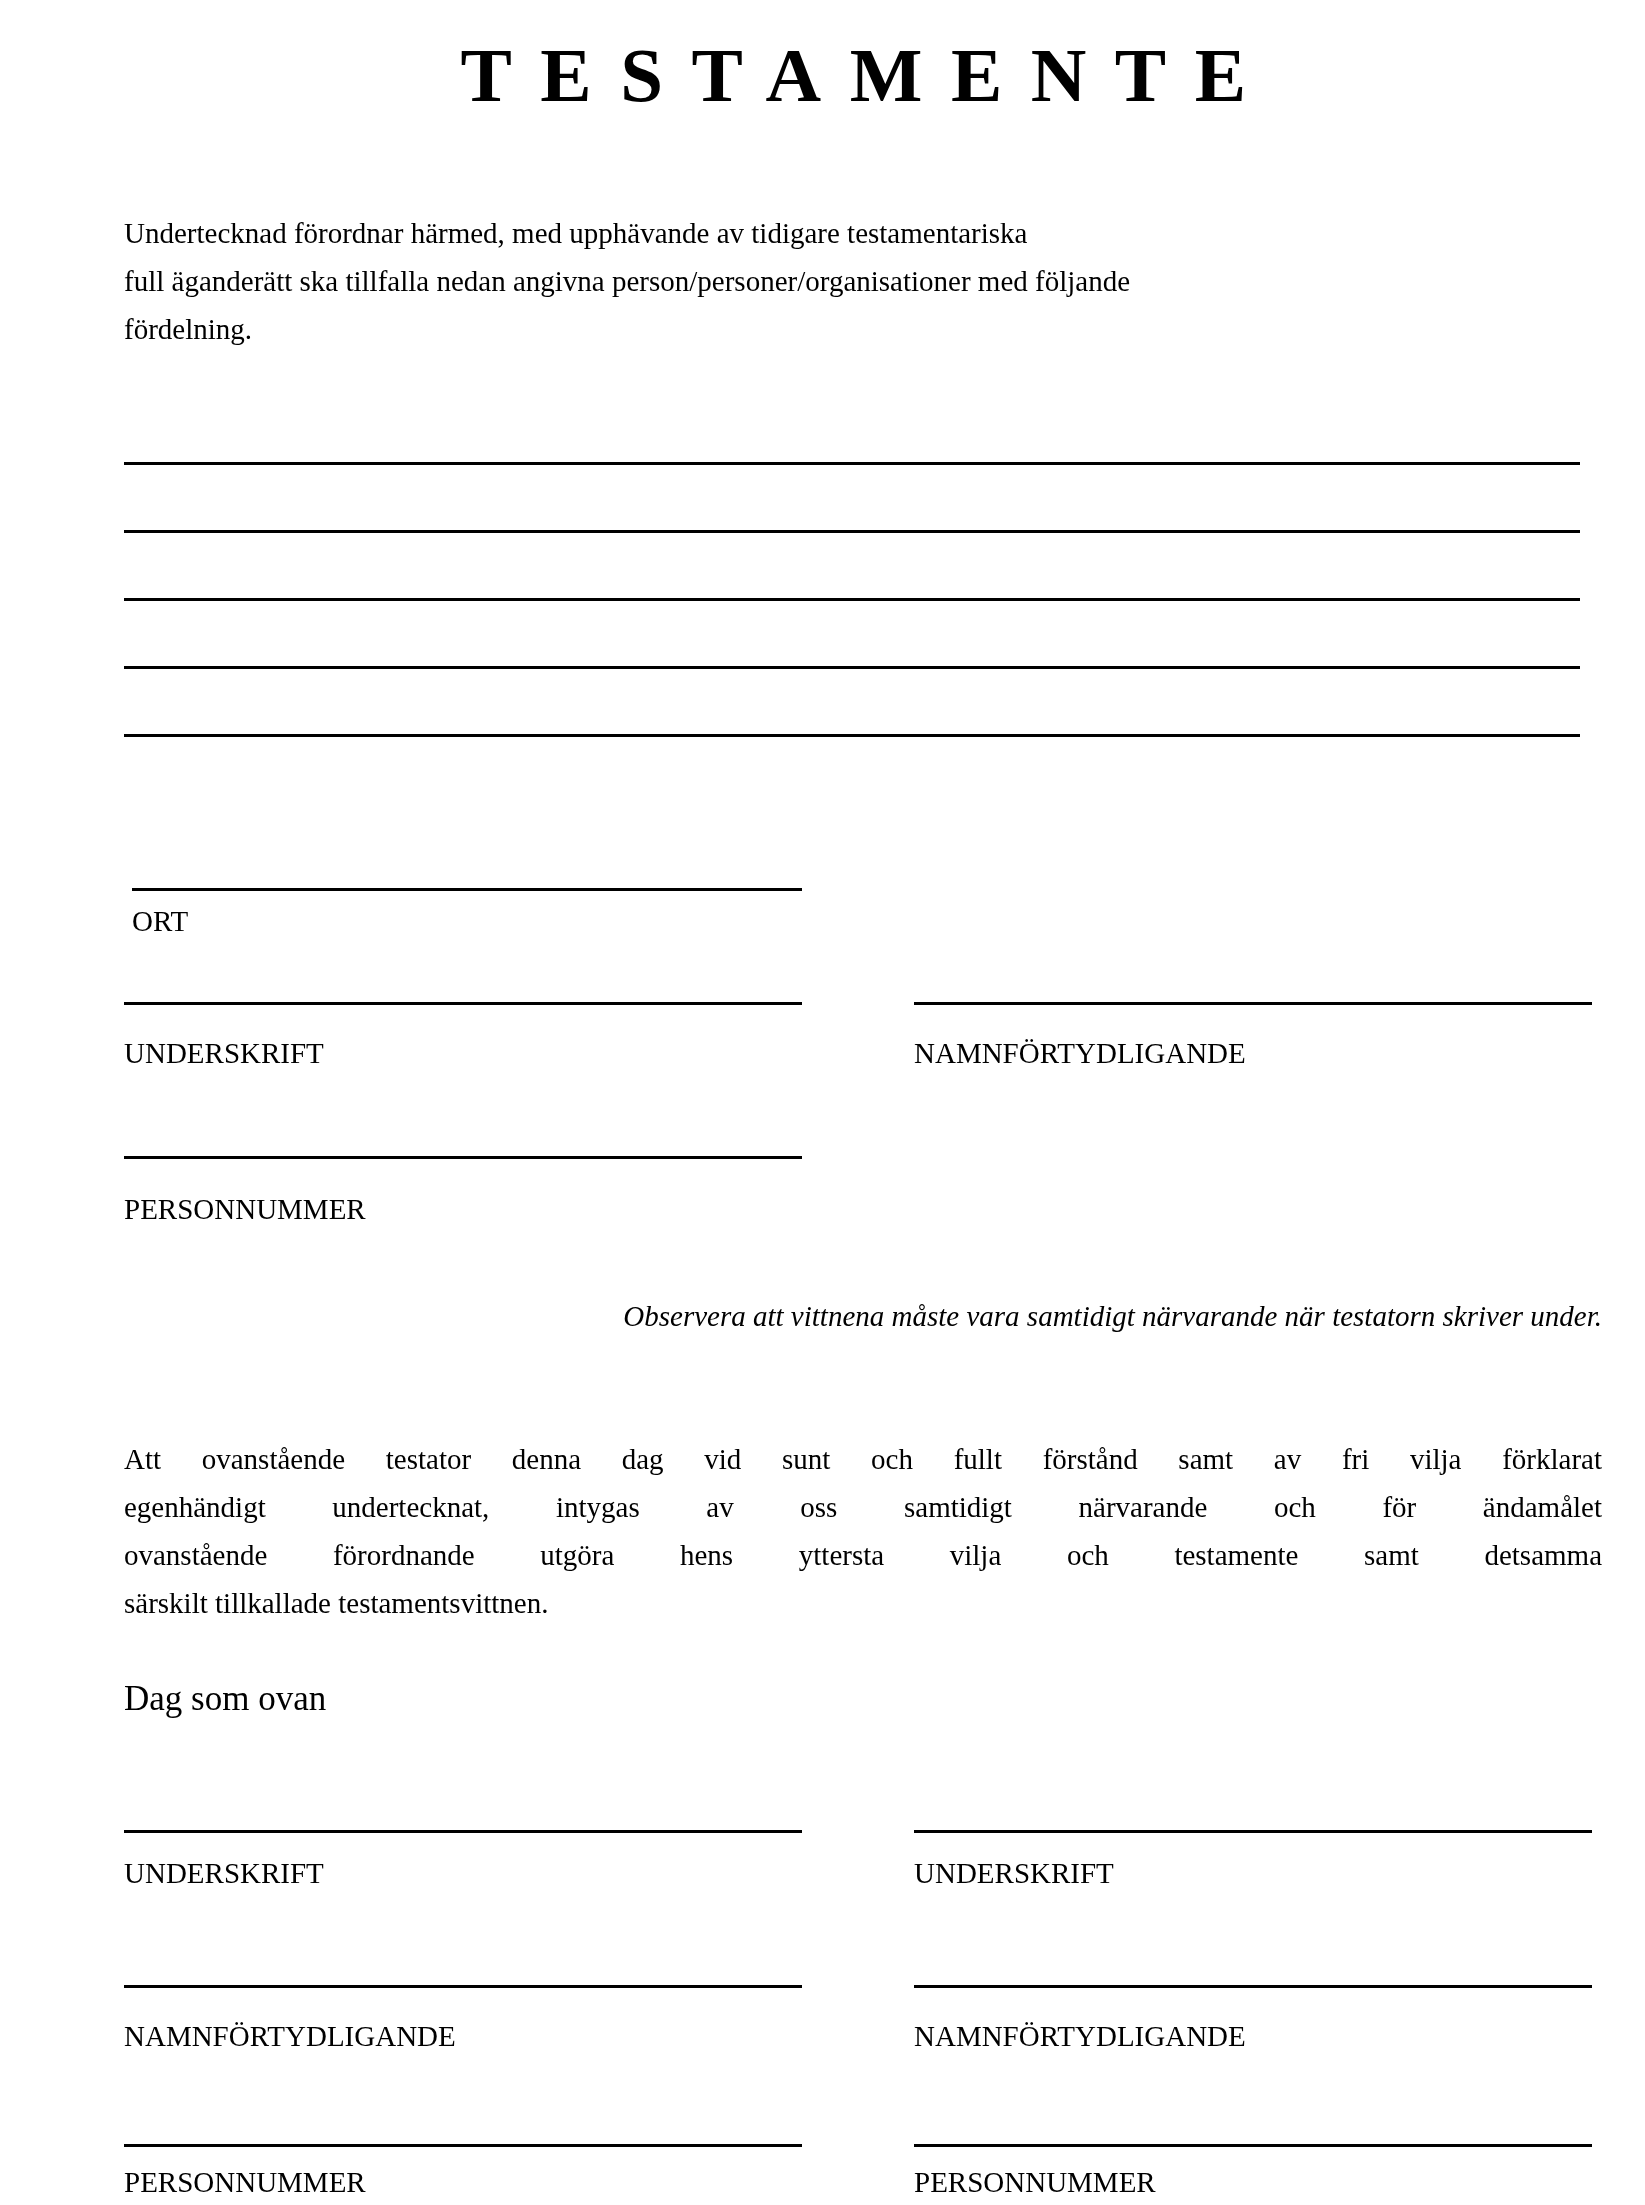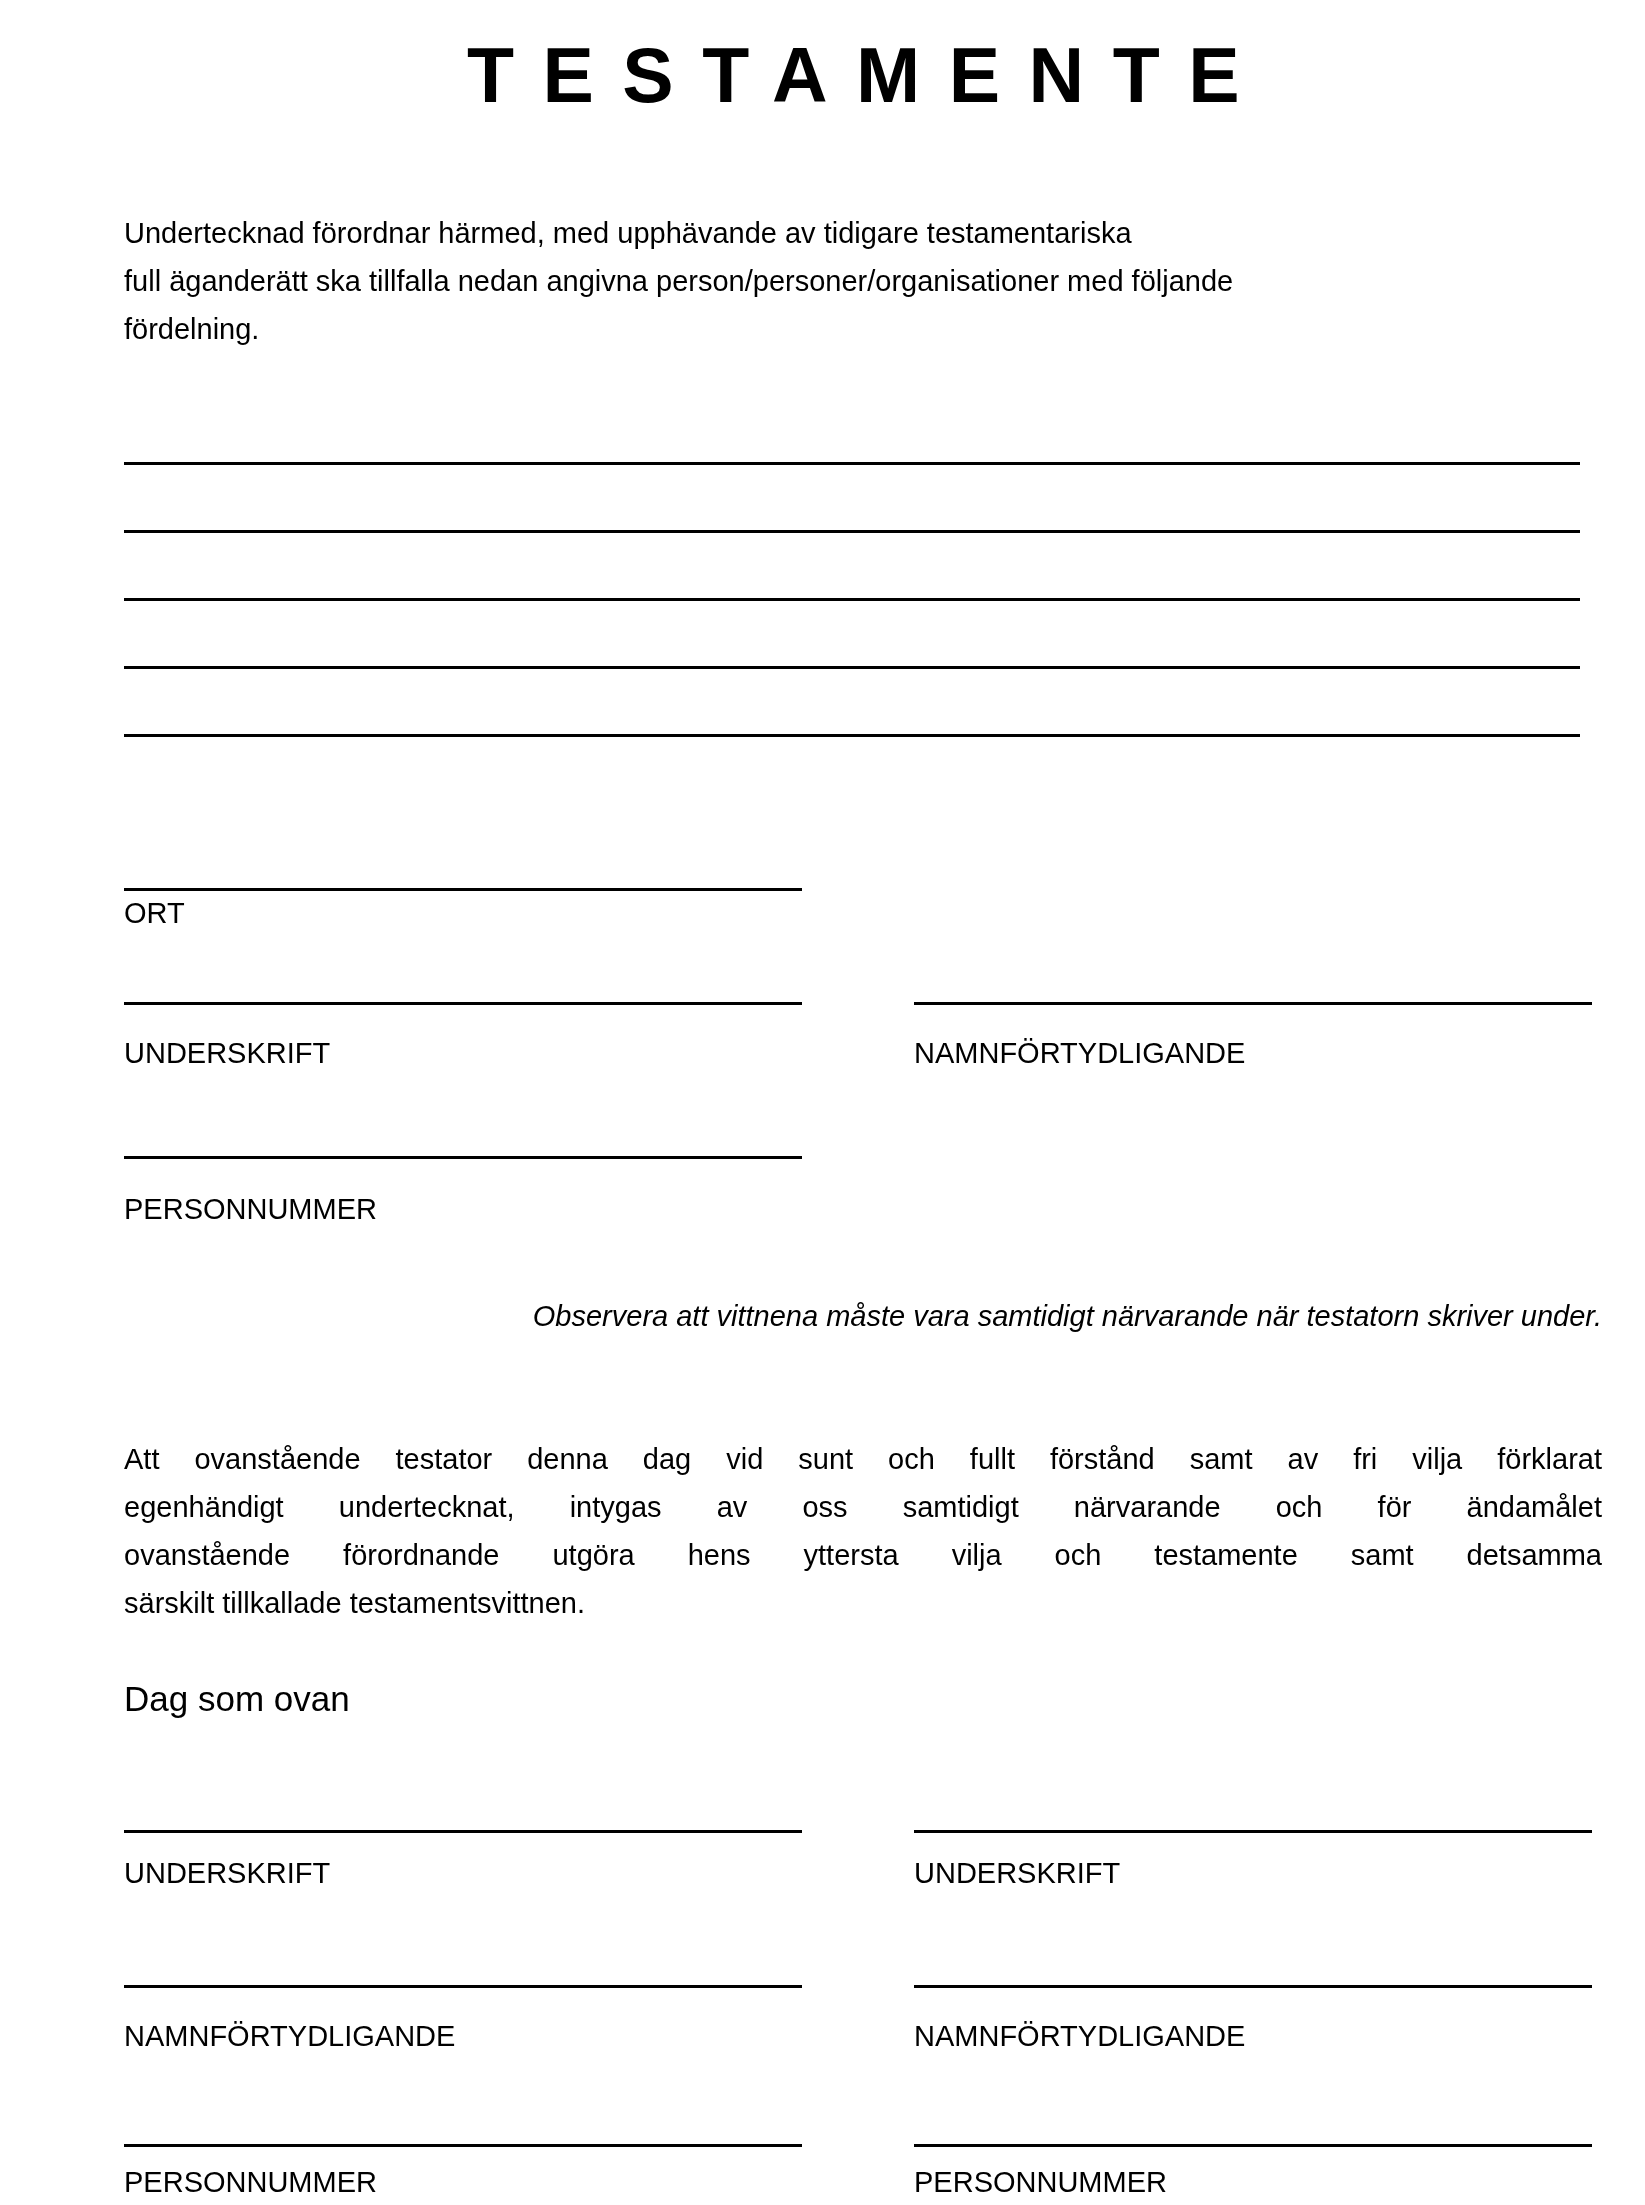--- a/index.html
+++ b/index.html
@@ -1,20 +1,20 @@
 <!DOCTYPE html>
 <html style="font-size:12.4px"><head>
 <meta charset="utf-8">
 <style>
   html,body{margin:0;padding:0;background:#fff;}
   .page{
     position:relative;
     width:1645px;height:2205px;
     background:#ffffff;
-    font-family:Liberation Sans, sans-serif;
+    font-family:Liberation Serif, serif;
     color:#000000;
     overflow:hidden;
   }
   .title{
     position:absolute;top:33px;left:124px;width:1458px;
     padding-left:29px;box-sizing:border-box;
     text-align:center;
     font-size:77px;line-height:85px;font-weight:700;
     letter-spacing:0.37em;
     white-space:nowrap;
@@ -35,21 +35,21 @@
     white-space:nowrap;
   }
   .dist-lines{position:absolute;left:124px;top:462px;width:1456px;}
   .rule{border-top:3.1px solid #000;height:0;}
   .dist-lines .rule{margin-bottom:65px;}
   .sig-row{
     position:absolute;left:124px;width:1468px;
     display:grid;grid-template-columns:678px 678px;column-gap:112px;
   }
   .field{border-top:3.1px solid #000;}
-  .pt17{padding-top:5px;}
+  .pt17{padding-top:13px;margin-left:8px;}
   .pt23{padding-top:18px;}
   .pt30{padding-top:23px;}
   .pt40{padding-top:31px;}
   .pt43{padding-top:33px;}
   .label{font-size:29px;line-height:34px;}
   .note{
     position:absolute;left:124px;top:1299px;width:1478px;
     font-size:29px;line-height:34px;font-style:italic;
     white-space:nowrap;
     text-align:right;

